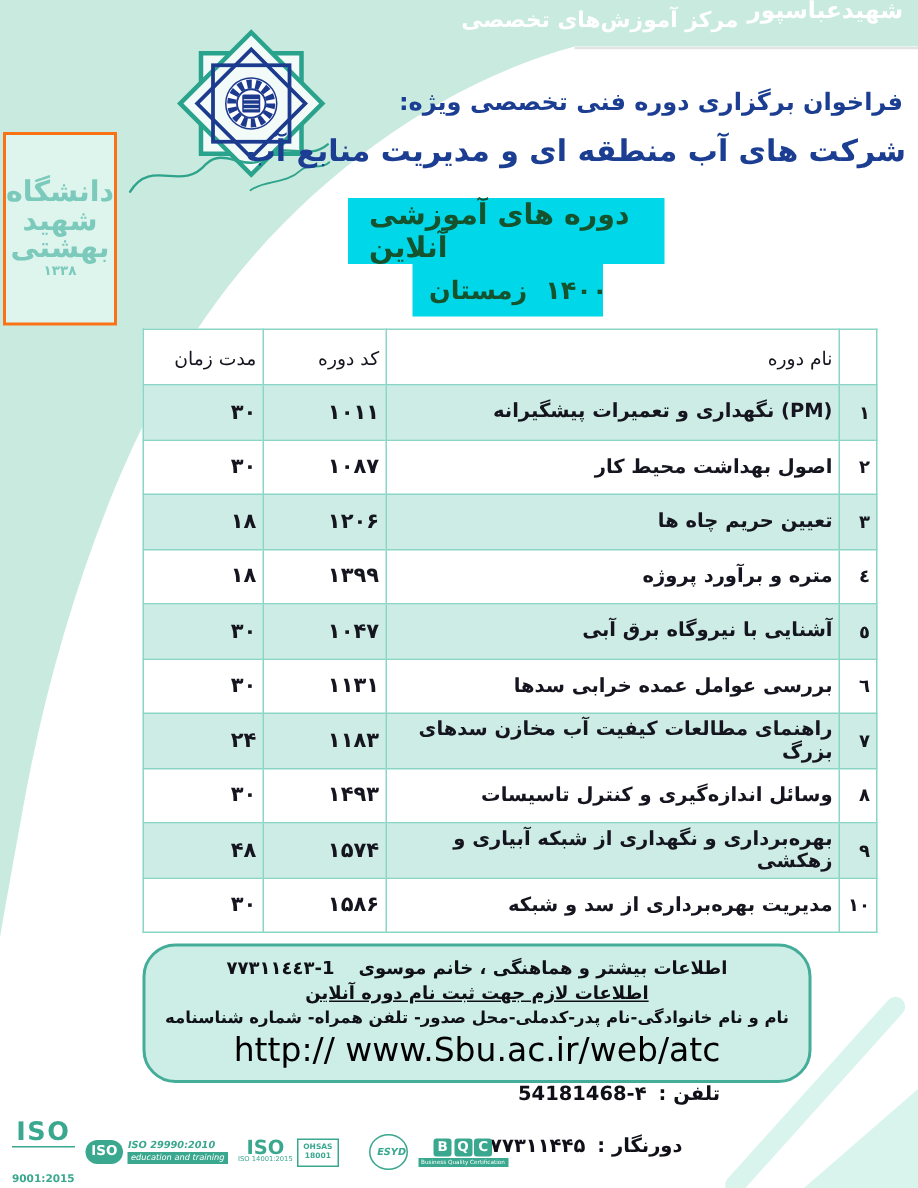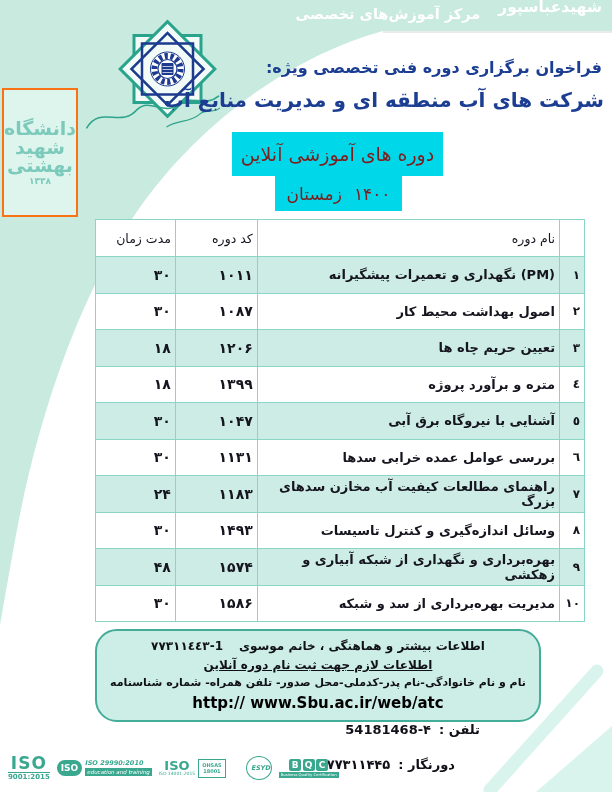--- a/index.html
+++ b/index.html
@@ -6,21 +6,21 @@
   body { background:#888; font-family:"DejaVu Sans", sans-serif; }
   .page {
     position:relative; width:612px; height:792px; margin:0 auto;
     background:#ffffff; overflow:hidden;
   }
   .bg-svg { position:absolute; inset:0; z-index:0; }
 
   
   .band-text {
     position:absolute; top:4px; right:10px; z-index:3;
-    display:flex; flex-direction:row; align-items:flex-end; gap:18px;
+    display:flex; flex-direction:row; align-items:flex-end; gap:6px;
     color:#ffffff; font-weight:bold;
   }
   .band-main { font-size:14.5px; }
   .band-brand { font-size:15.5px; position:relative; top:-6px; }
 
   
   .star-logo { position:absolute; left:112px; top:12px; z-index:3; }
   .signature { position:absolute; left:78px; top:92px; z-index:3; transform:rotate(-5deg); }
 
   
@@ -37,21 +37,21 @@
   .title-call {
     position:absolute; top:58px; right:10px; z-index:3; direction:rtl;
     color:#1c3e92; font-weight:bold; font-size:16px;
   }
   .title-audience {
     position:absolute; top:88px; right:8px; z-index:3; direction:rtl;
     color:#1c3e92; font-weight:bold; font-size:20px;
   }
   .hl-box {
     position:absolute; z-index:3; background:#00d8ea;
-    color:#7f1d1d; font-weight:normal; display:flex; align-items:center; justify-content:center;
+    color:#14532d; font-weight:bold; display:flex; align-items:center; justify-content:center;padding-left:14px;
   }
   .hl-main { left:232px; top:132px; width:211px; height:44px; font-size:19px; }
   .hl-season { left:275px; top:176px; width:127px; height:35px; font-size:17px; gap:12px; flex-direction:row; }
 
   
   table.courses {
     position:absolute; left:95px; top:219px; width:490px; z-index:3;
     border-collapse:collapse; direction:rtl; background:#ffffff;
     border:1.5px solid #6cc7b5;
   }
@@ -70,40 +70,40 @@
   
   .info-box {
     position:absolute; left:95px; top:629px; width:446px; height:93px; z-index:3;
     background:#cdeee6; border:2px solid #44ad99; border-radius:22px;
     display:flex; flex-direction:column; align-items:center; justify-content:space-evenly;
     padding:4px 10px; color:#101018;
   }
   .info-line1 { direction:rtl; display:flex; gap:16px; align-items:center; font-weight:bold; font-size:12px; }
   .info-line2 { direction:rtl; font-weight:bold; font-size:12px; text-decoration:underline; }
   .info-line3 { direction:rtl; font-weight:bold; font-size:11px; }
-  .info-url { direction:ltr; font-weight:bold; font-size:15px; color:#000; }
+  .info-url { direction:ltr; font-weight:normal; font-size:22px; color:#000; }
   .num-ltr { direction:ltr; unicode-bidi:embed; }
 
   .phone-line {
     position:absolute; top:722px; right:132px; z-index:3; direction:rtl;
     display:flex; gap:8px; font-weight:bold; font-size:13px; color:#101018;
   }
   .fax-line {
     position:absolute; top:757px; right:157px; z-index:3; direction:rtl;
     display:flex; gap:8px; font-weight:bold; font-size:13px; color:#101018;
   }
 
   
   .badges {
     position:absolute; left:8px; top:746px; height:44px; z-index:3;
     display:flex; align-items:center; gap:7px; color:#3aa78f;
   }
   .b-iso9001 { text-align:center; line-height:1; }
   .b-iso9001 .iso { font-size:17px; font-weight:bold; letter-spacing:1px; }
-  .b-iso9001 .num { font-size:7px; font-weight:bold; border-top:1px solid #3aa78f; padding-top:1px; }
+  .b-iso9001 .num { font-size:7px; font-weight:bold; border-top:1px solid #3aa78f; padding-top:18px; }
   .b-iso29990 { display:flex; align-items:center; gap:3px; }
   .chip { background:#3aa78f; color:#fff; font-weight:bold; font-size:9px; padding:3px 4px; border-radius:8px; }
   .b-col { display:flex; flex-direction:column; line-height:1.15;font-style:italic; }
   .b-col .t { font-size:6.5px; font-weight:bold; }
   .b-col .s { font-size:5.5px; background:#3aa78f; color:#fff; padding:1px 2px; }
   .b-iso14001 { display:flex; align-items:center; gap:3px; }
   .b-iso14001 .iso2 { text-align:center; line-height:1; }
   .b-iso14001 .iso2 .iso { font-size:13px; font-weight:bold; }
   .b-iso14001 .iso2 .num { font-size:4.5px; }
   .ohsas-box { border:1px solid #3aa78f; font-size:5px; text-align:center; padding:2px 3px; line-height:1.3; font-weight:bold; }

